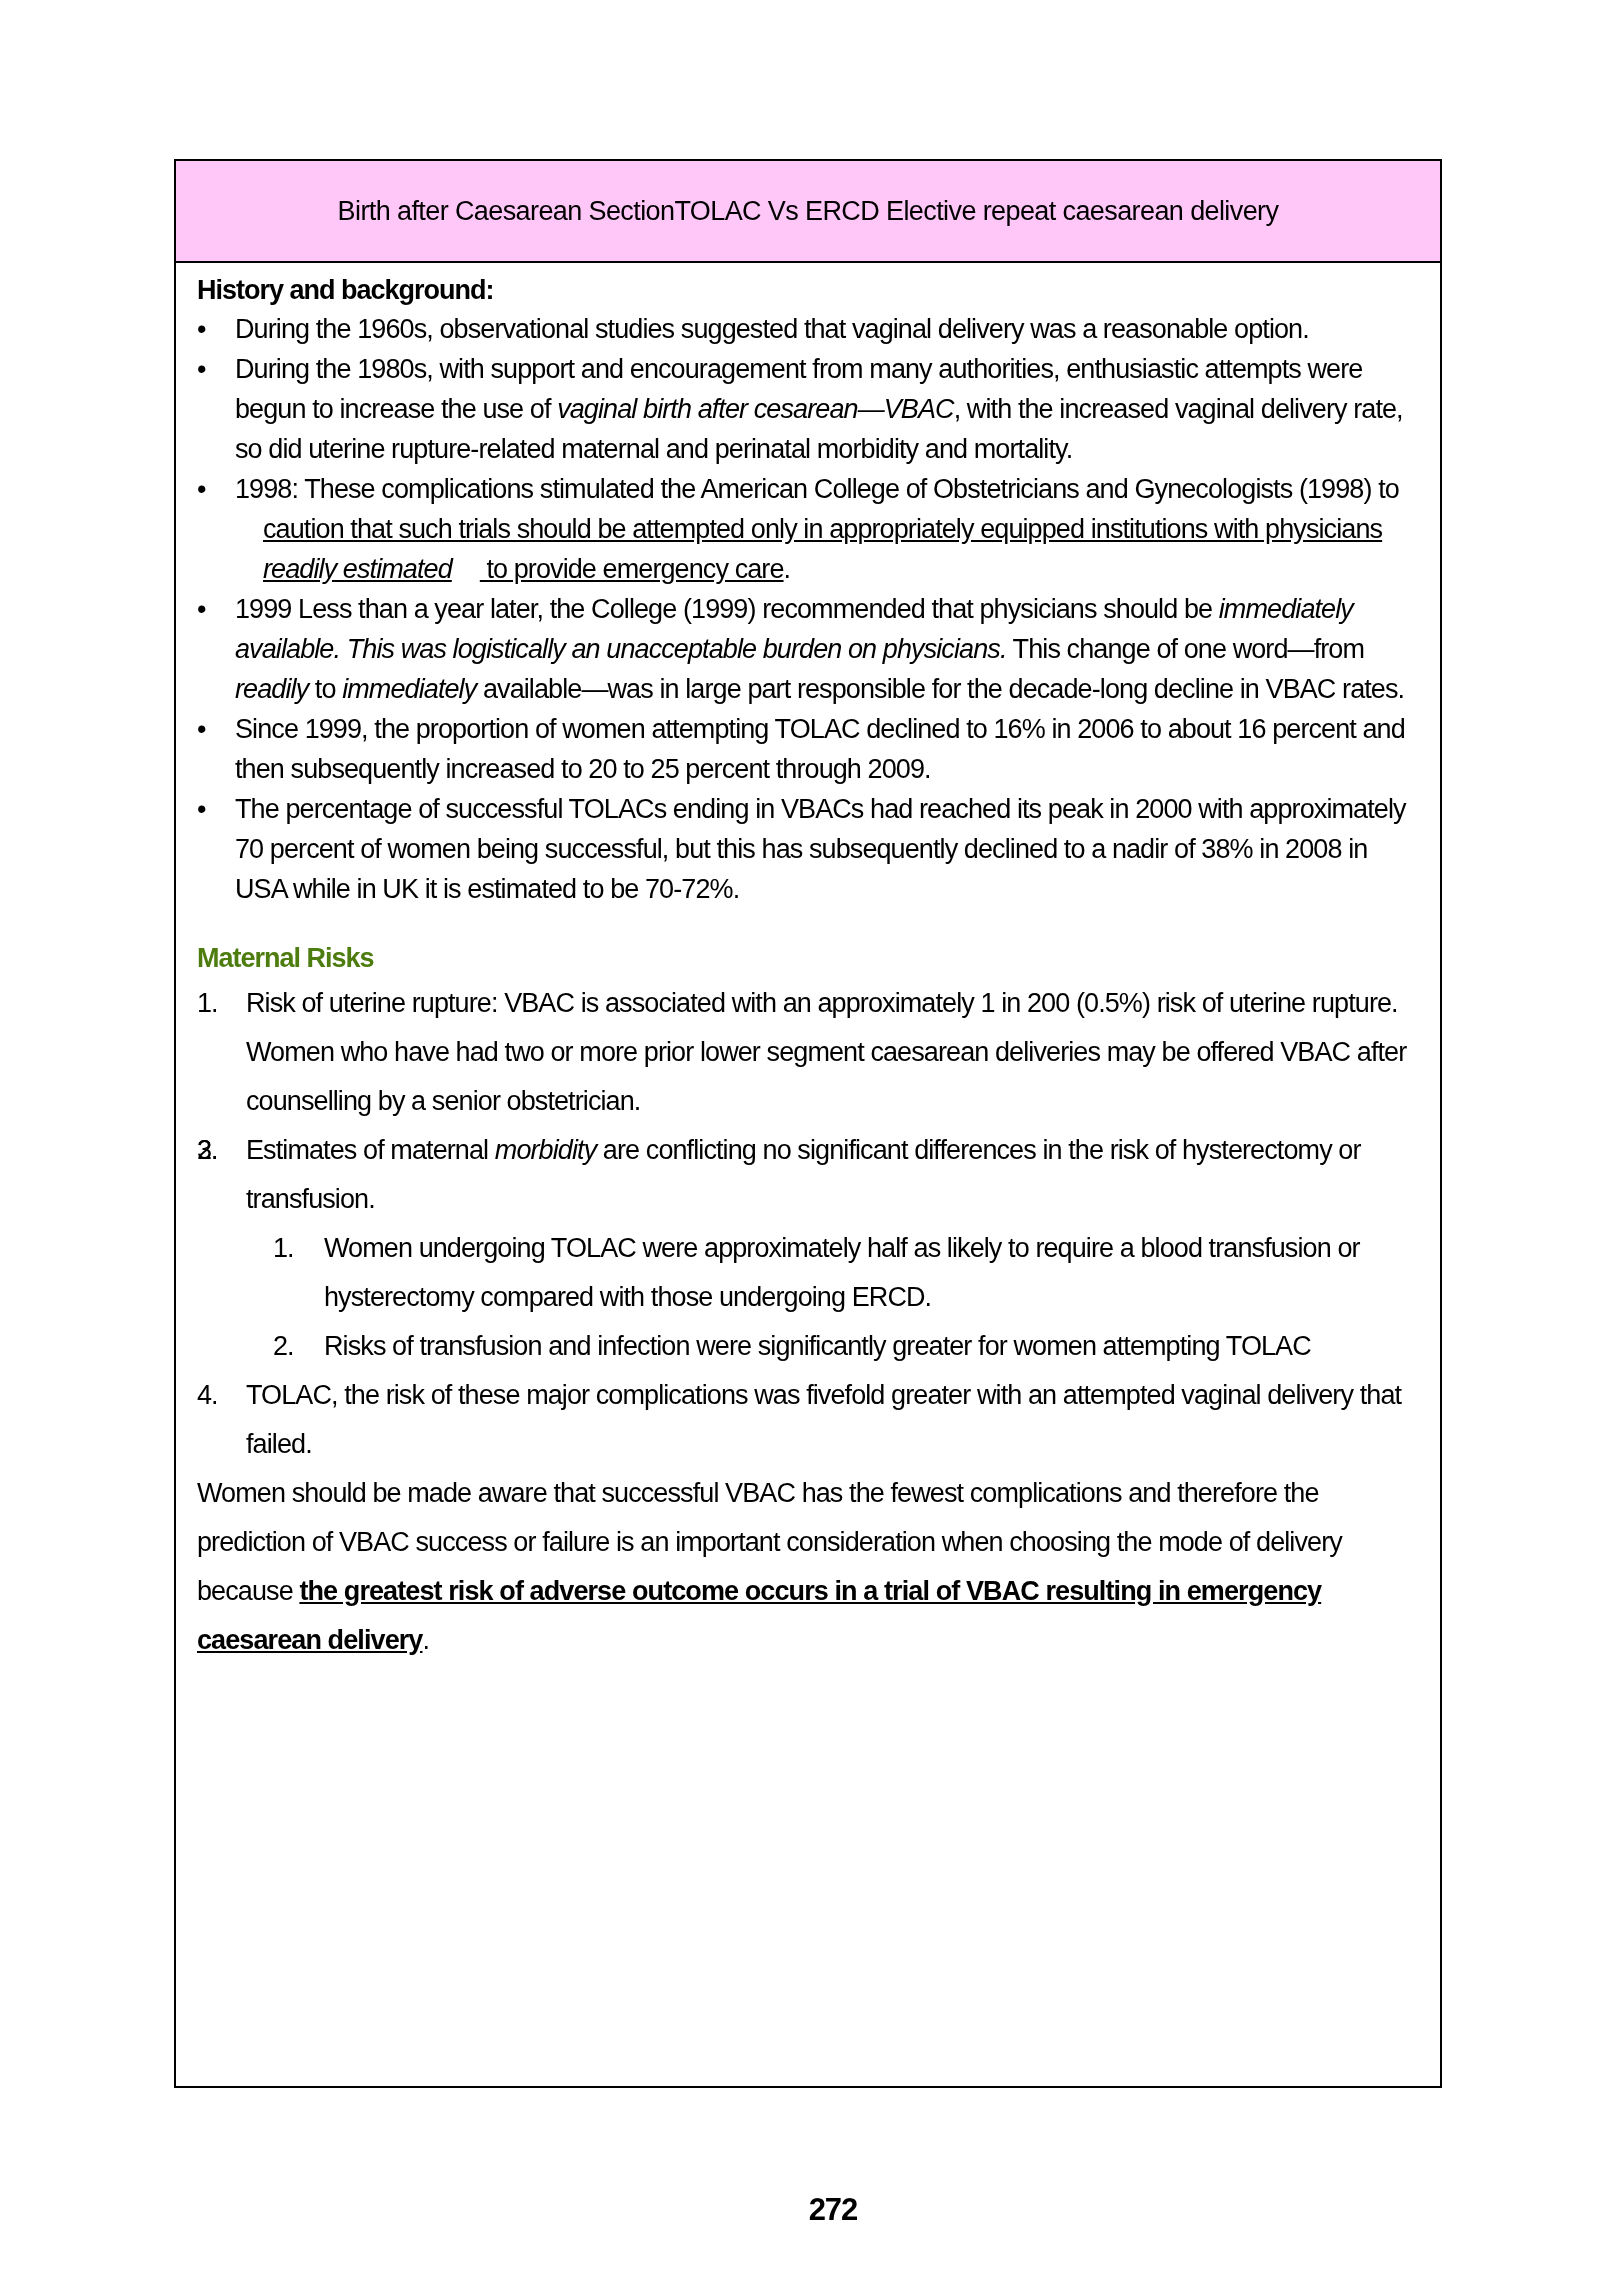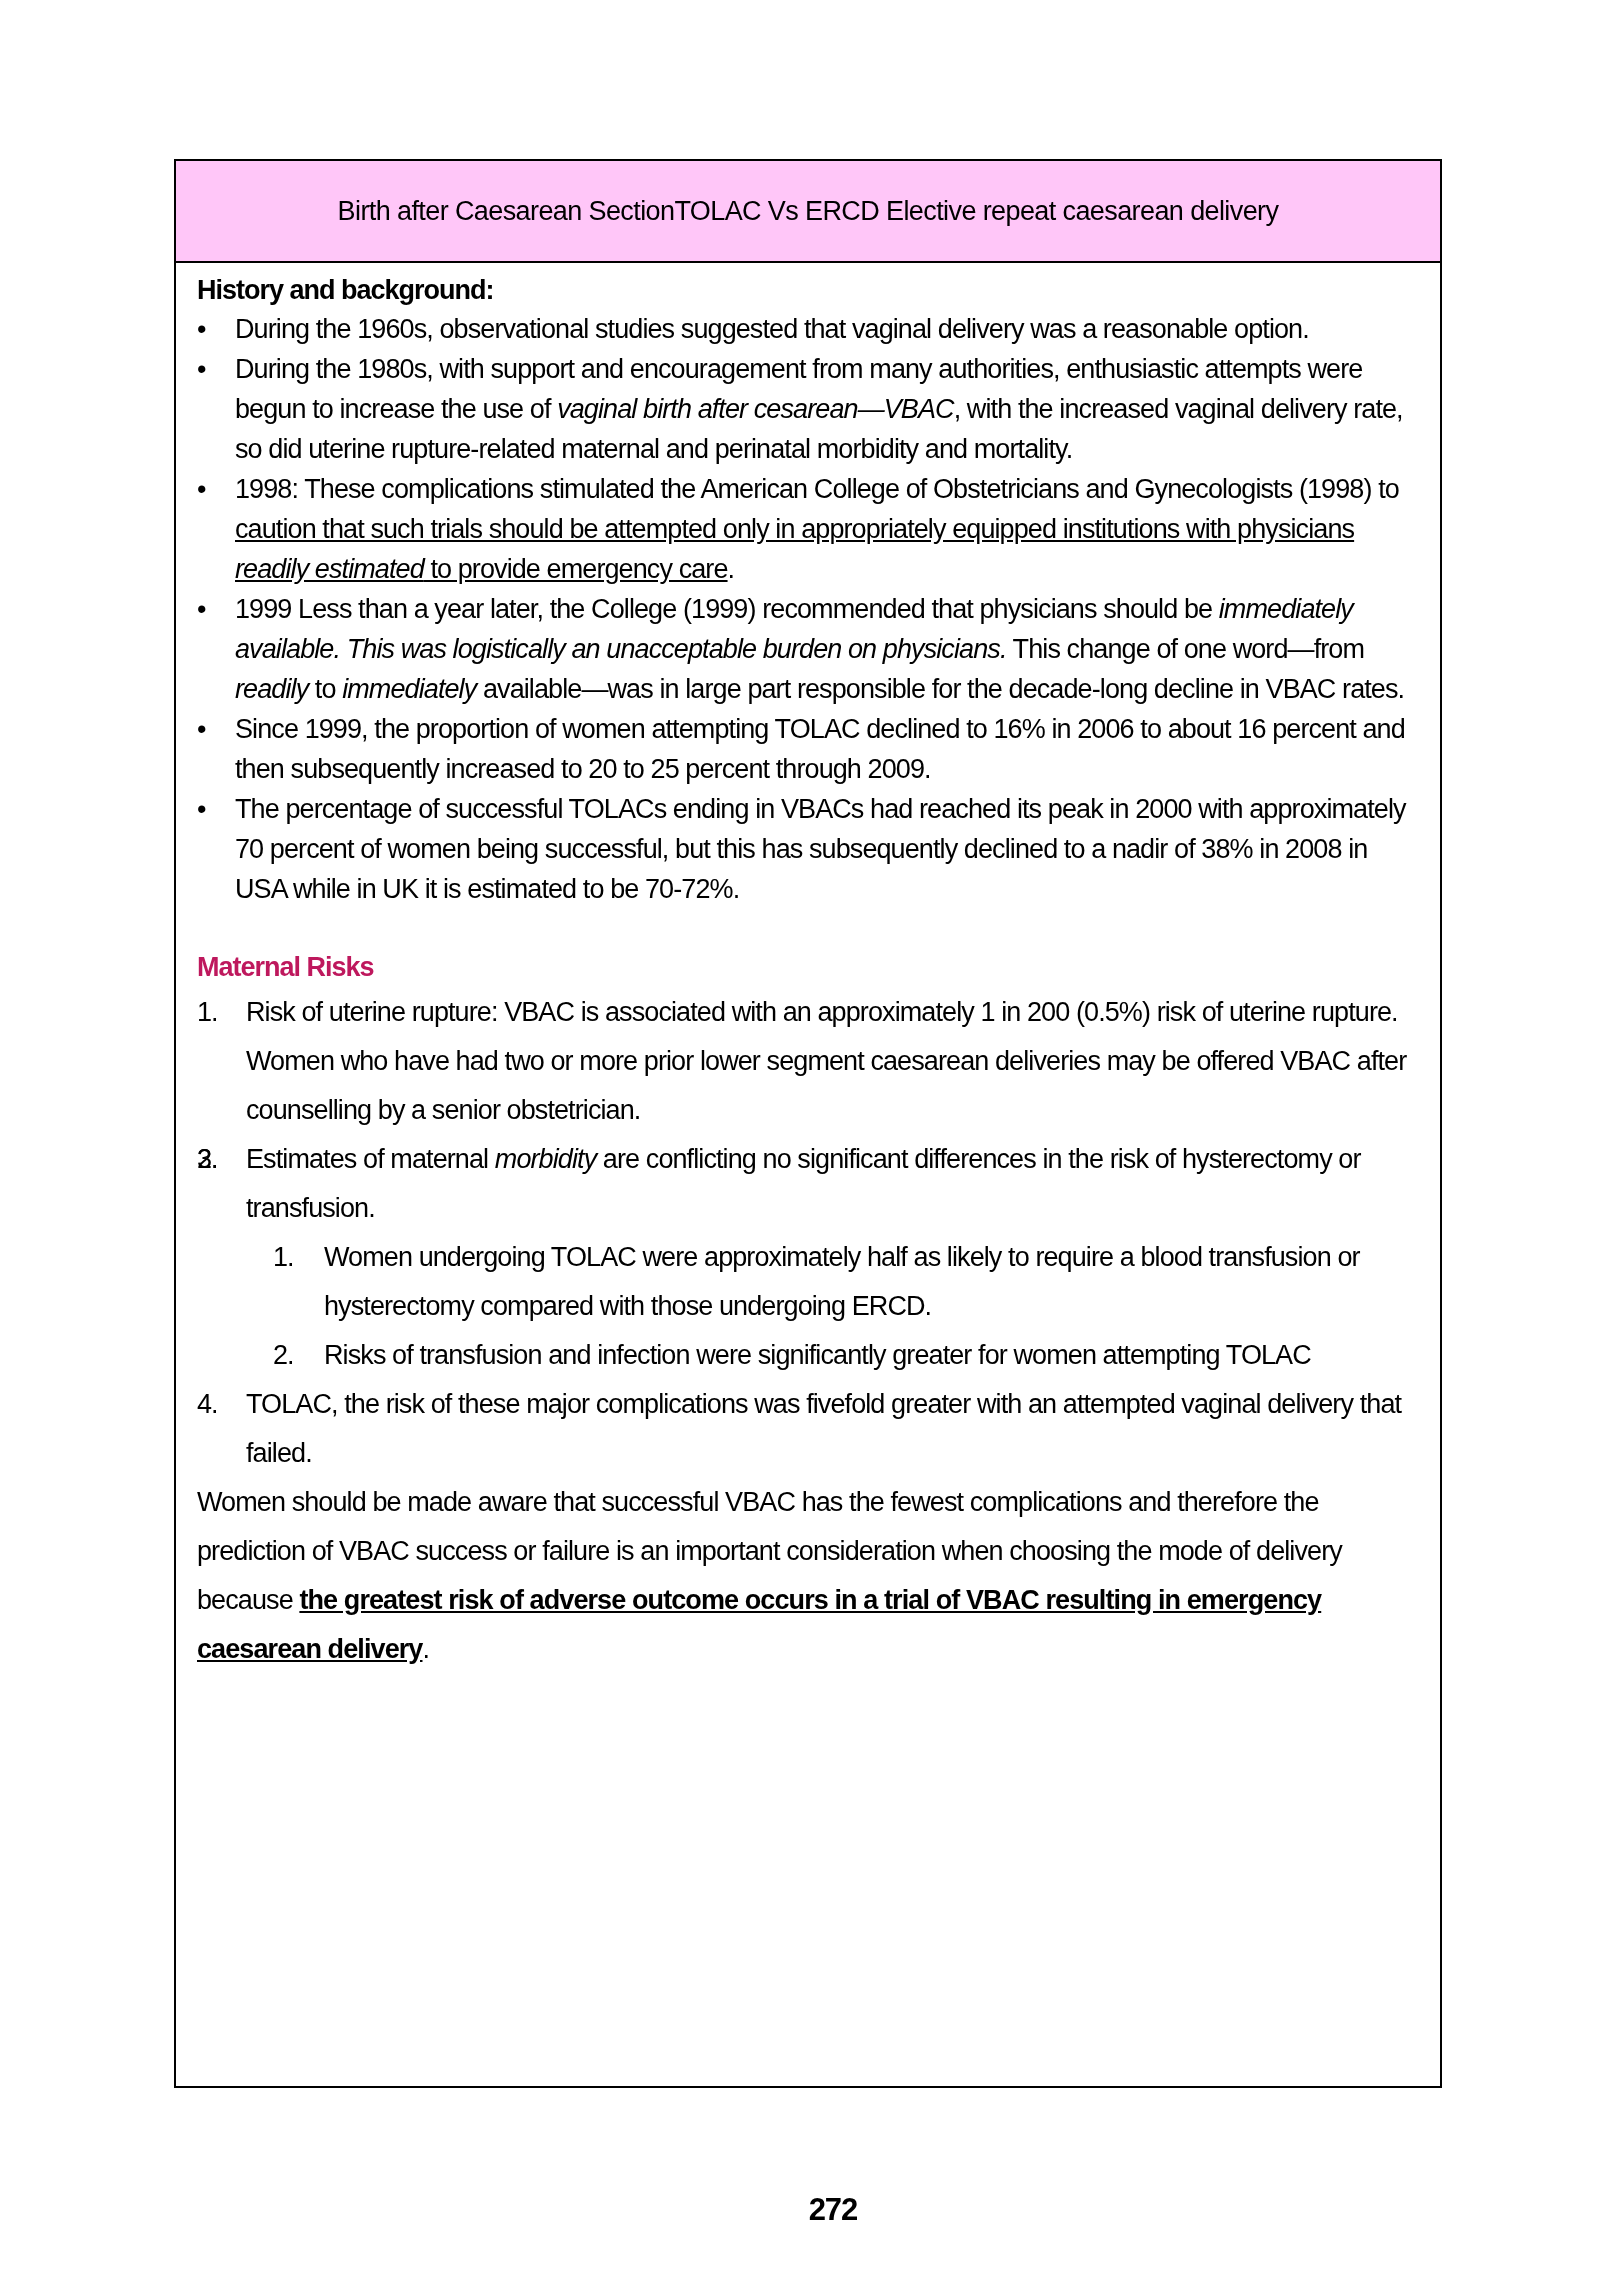--- a/index.html
+++ b/index.html
@@ -32,24 +32,24 @@
       font-weight: bold; line-height: 38px;
       letter-spacing: -1px;
     }
     ul.bullets { list-style: none; margin: 0; padding: 0; }
     ul.bullets li {
       position: relative; padding-left: 38px; line-height: 40px;
     }
     ul.bullets li::before {
       content: "\2022"; position: absolute; left: 0; top: 0;
     }
-    .u { text-decoration: underline; }
+    .u { text-decoration: underline; margin-left: 28px; }
     .blue-title {
-      color: #be185d; font-weight: bold; line-height: 42px;
-      margin-top: 37px; letter-spacing: -1px;
+      color: #4d7c0f; font-weight: bold; line-height: 42px;
+      margin-top: 28px; letter-spacing: -1px;
     }
     ol.risks { list-style: none; margin: 0; padding: 0; }
     ol.risks > li { position: relative; padding-left: 49px; line-height: 49px; }
     ol.risks > li > .num { position: absolute; left: 0; top: 0; }
     ol.sub { list-style: none; margin: 0; padding: 0; }
     ol.sub > li { position: relative; padding-left: 127px; margin-left: -49px; line-height: 49px; }
     ol.sub > li > .num { position: absolute; left: 76px; top: 0; }
     .closing { line-height: 49px; }
     .bu { font-weight: bold; text-decoration: underline; }
     .page-number {

